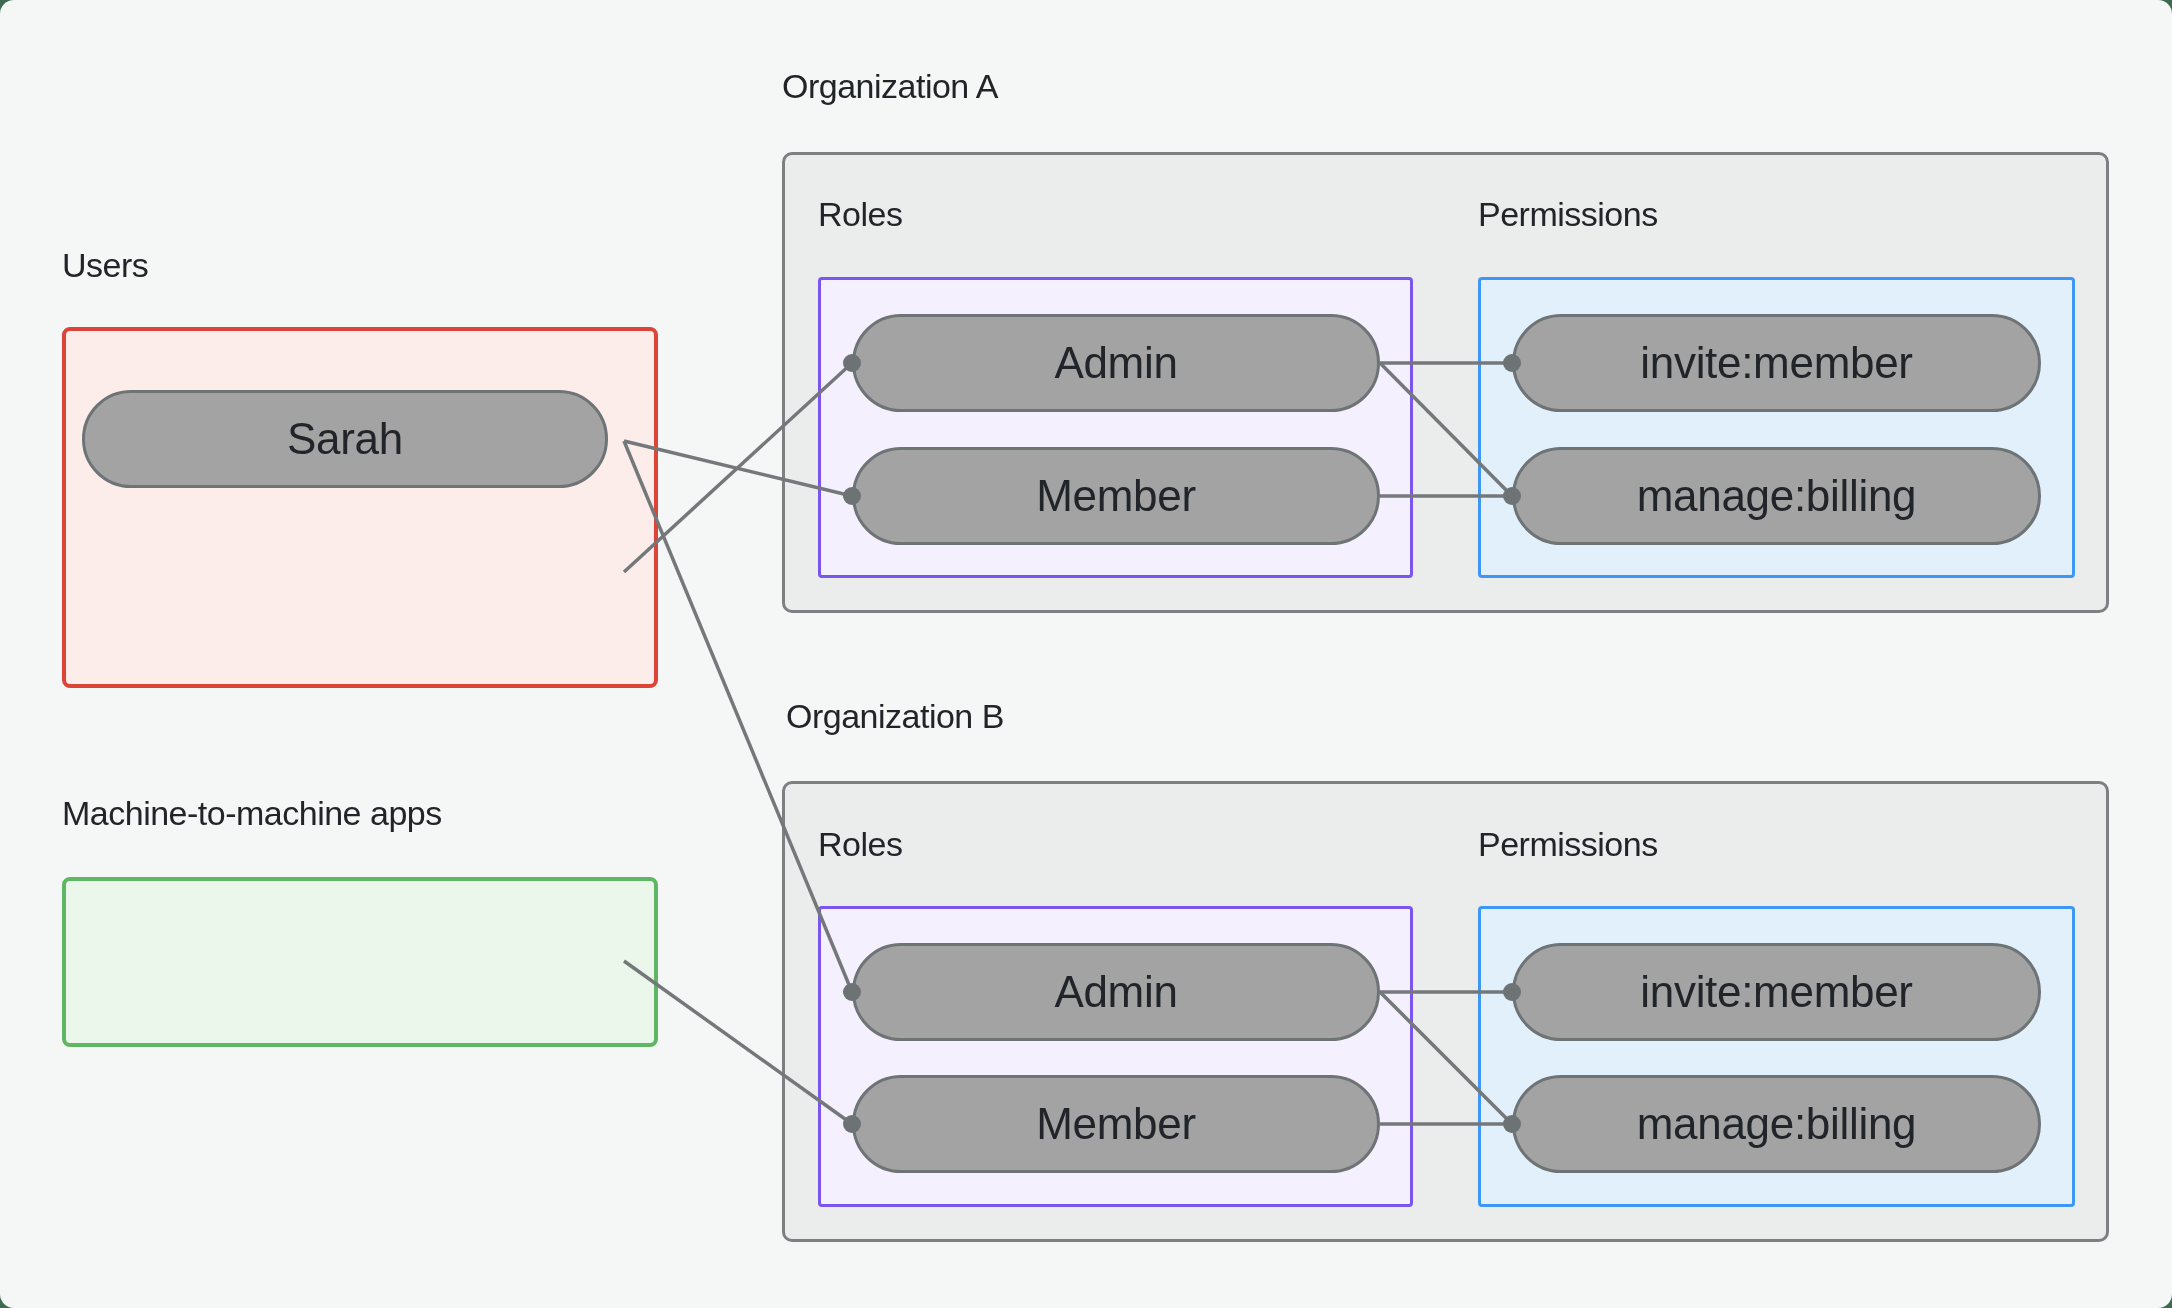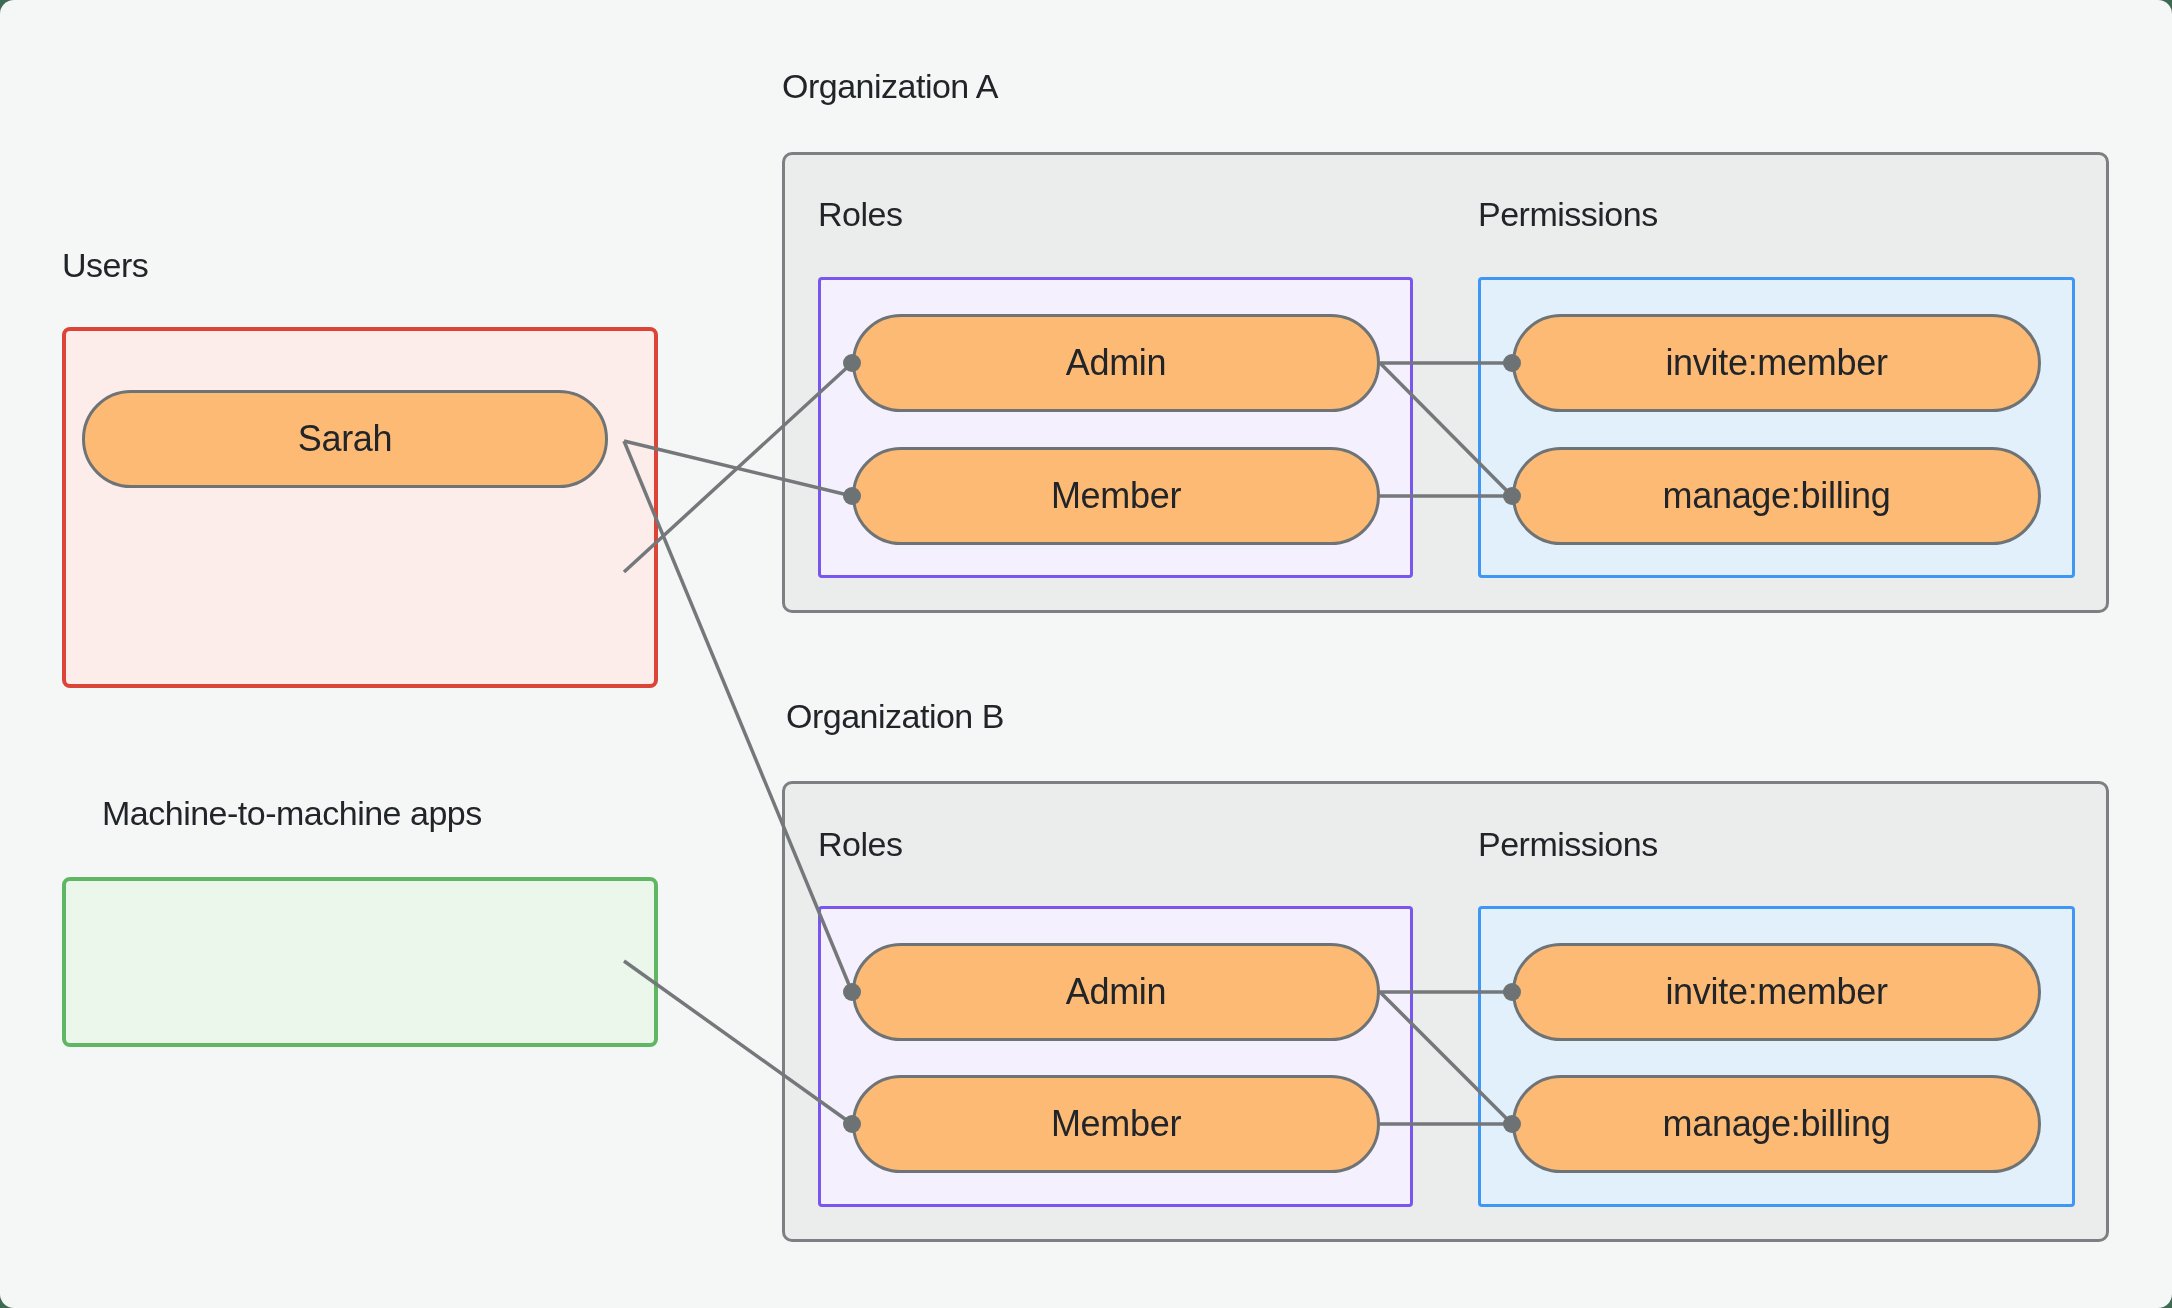--- a/index.html
+++ b/index.html
@@ -26,33 +26,33 @@
   .roles-box{left:818px;width:595px;height:301px;
     background:#f5f0fd;border:3px solid #7a55f0;border-radius:4px;}
   #org-a-roles-box{top:277px;}
   #org-b-roles-box{top:906px;}
   .perms-box{left:1478px;width:597px;height:301px;
     background:#e2f0fc;border:3px solid #3e96f5;border-radius:4px;}
   #org-a-perms-box{top:277px;}
   #org-b-perms-box{top:906px;}
 
   #users-label{left:62px;top:247px;}
-  #m2m-label{left:62px;top:795px;margin-left:40px;}
+  #m2m-label{left:62px;top:795px;}
   #org-a-title{left:782px;top:68px;}
   #org-b-title{left:786px;top:698px;}
   #org-a-roles-label{left:818px;top:196px;}
   #org-a-perms-label{left:1478px;top:196px;}
   #org-b-roles-label{left:818px;top:826px;}
   #org-b-perms-label{left:1478px;top:826px;}
 
   .pill{
     position:absolute;box-sizing:border-box;height:98px;
-    background:#fdba74;border:3px solid #6e7376;border-radius:49px;
+    background:#a3a3a3;border:3px solid #6e7376;border-radius:49px;
     display:flex;align-items:center;justify-content:center;
-    font-size:36px;color:#212529;letter-spacing:-0.3px;z-index:2;
+    font-size:44px;color:#212529;letter-spacing:-0.3px;z-index:2;
   }
   #pill-sarah{left:82px;top:390px;width:526px;text-align:right;}
   #pill-john{left:98px;top:523px;width:526px;}
   #pill-m2m{left:98px;top:912px;width:526px;}
   #pill-org-a-admin{left:852px;top:314px;width:528px;}
   #pill-org-a-member{left:852px;top:447px;width:528px;}
   #pill-org-a-invite{left:1512px;top:314px;width:529px;}
   #pill-org-a-manage{left:1512px;top:447px;width:529px;}
   #pill-org-b-admin{left:852px;top:943px;width:528px;}
   #pill-org-b-member{left:852px;top:1075px;width:528px;}

